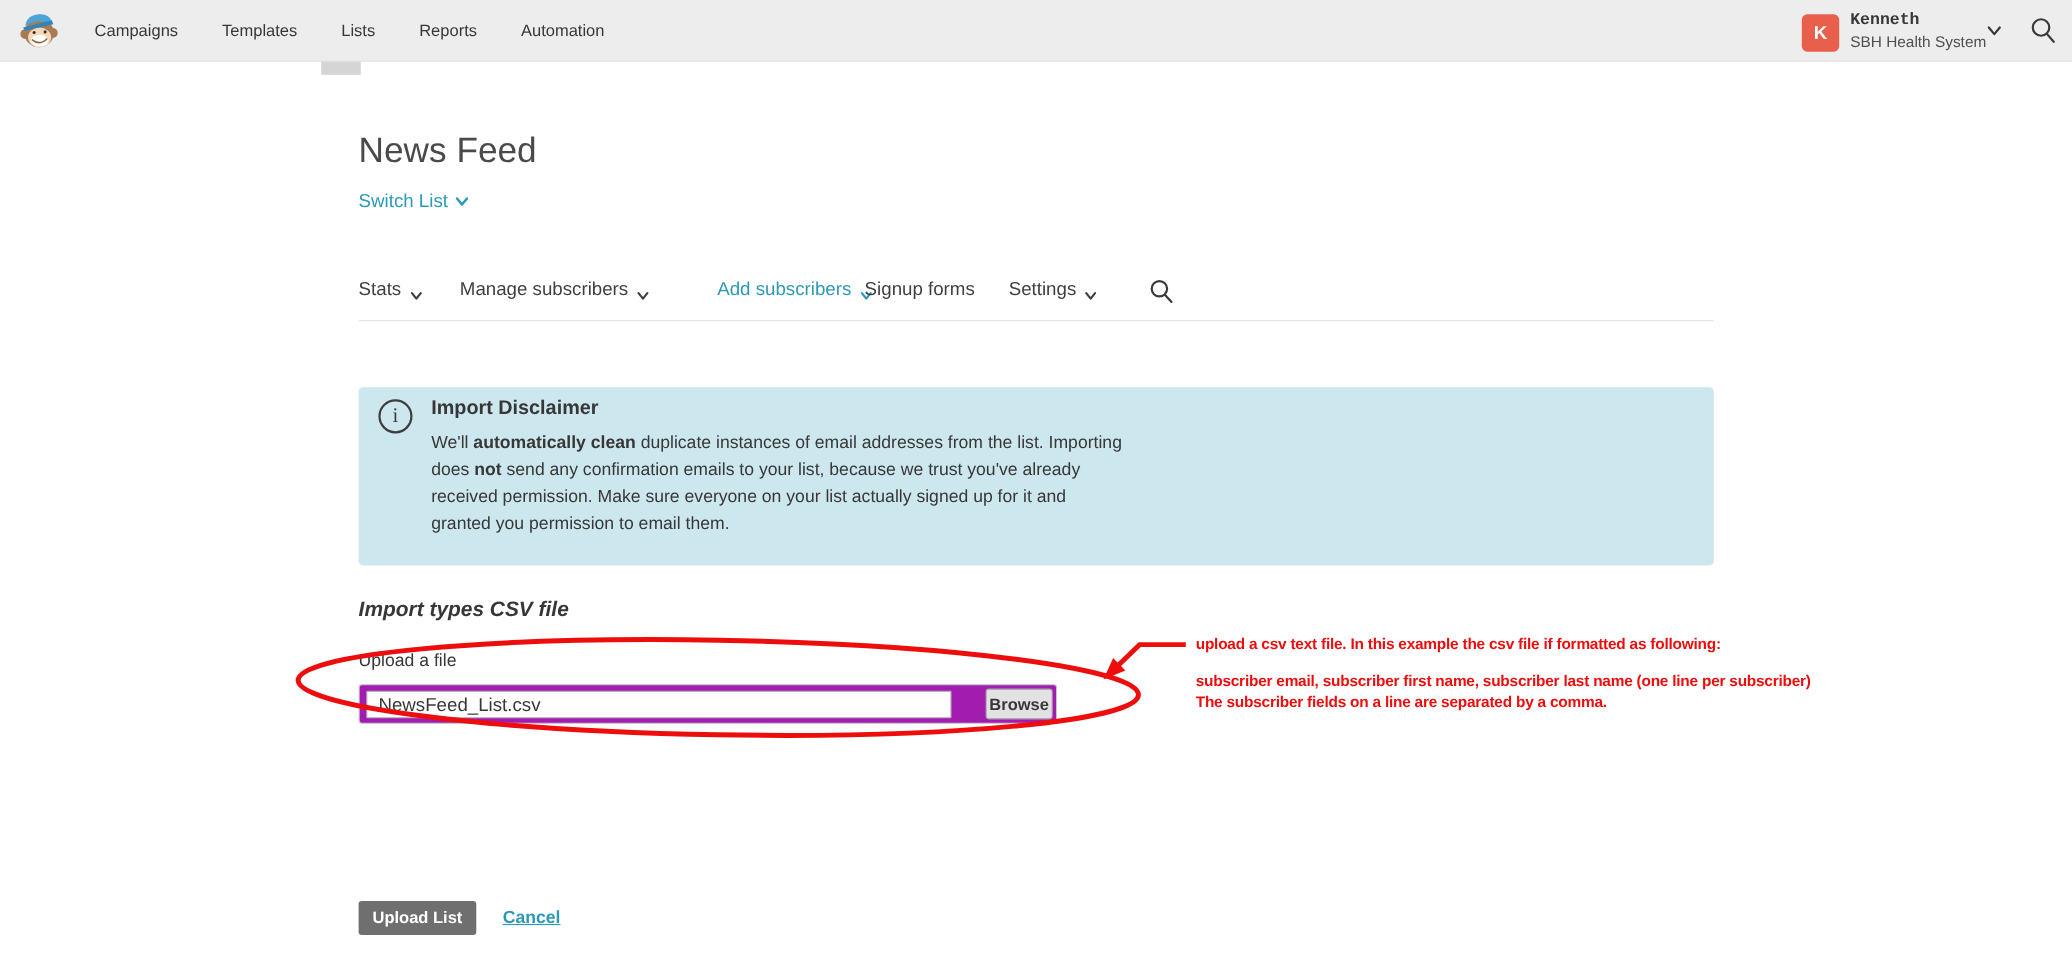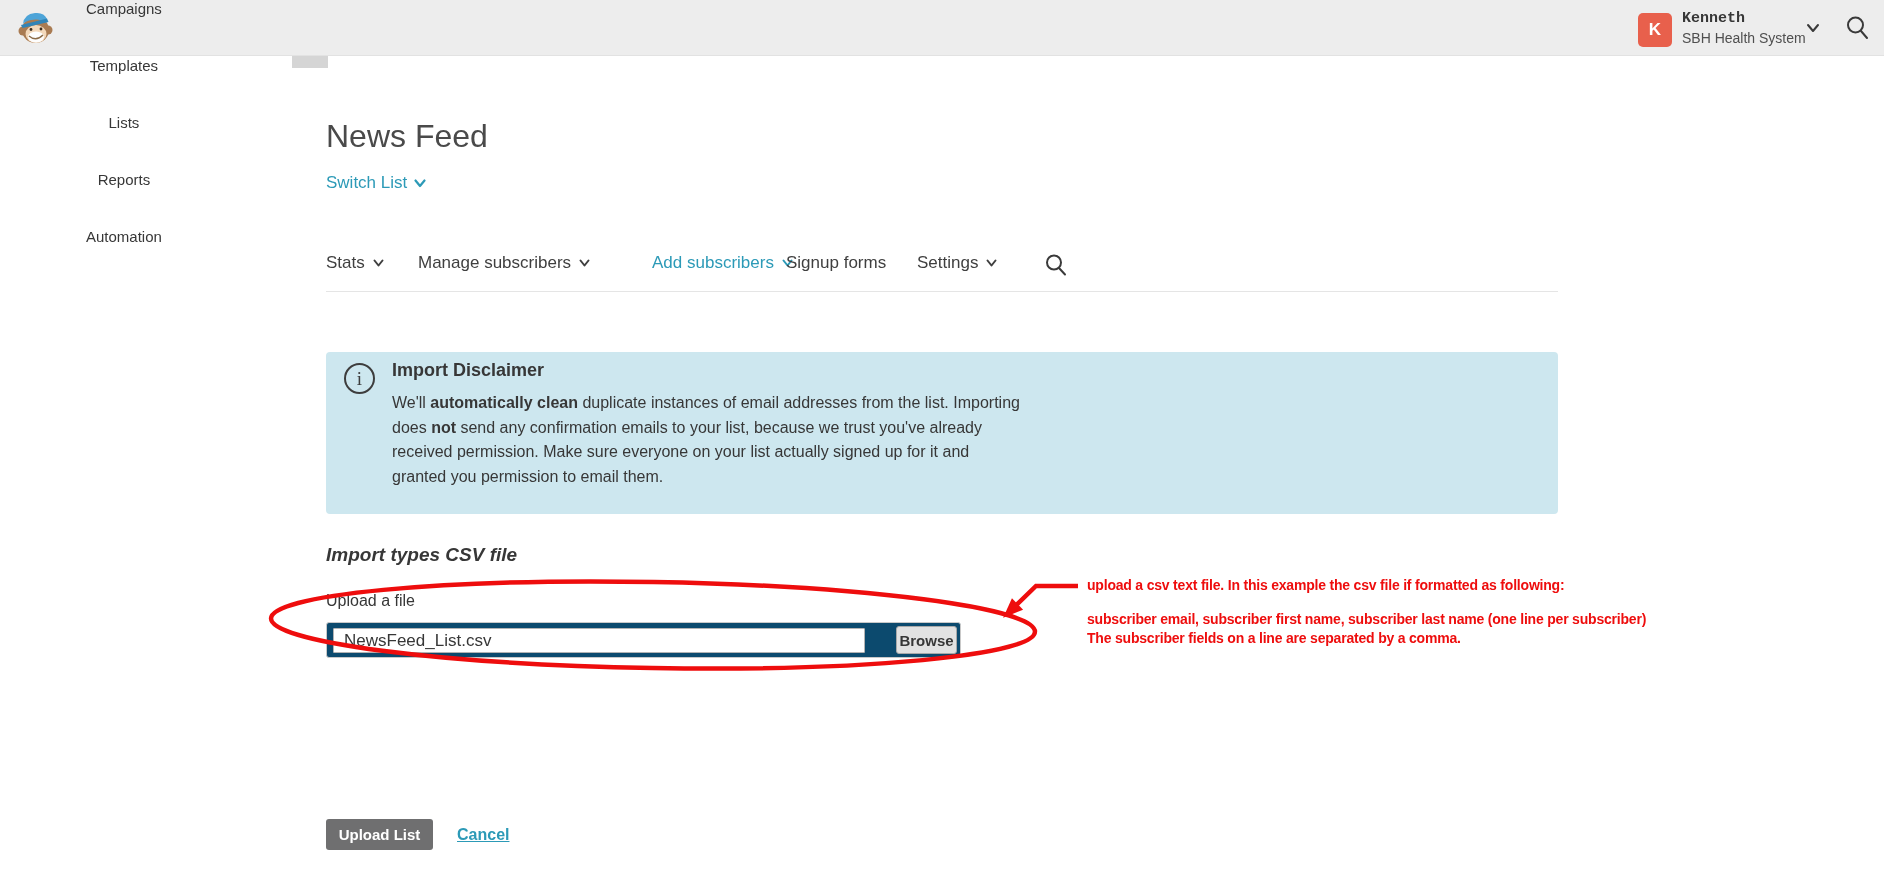--- a/index.html
+++ b/index.html
@@ -7,21 +7,21 @@
   .screen {
     position:relative; width:1884px; height:878px; overflow:hidden;
     background:#fff; font-family:"Liberation Sans", sans-serif; color:#373737;
   }
 
   
   .topbar { position:absolute; left:0; top:0; width:1884px; height:56px;
             background:#ededed; border-bottom:1px solid #e2e2e2; }
   .logo { position:absolute; left:13px; top:6px; width:44px; height:44px; }
   .topnav { position:absolute; left:86px; top:0; height:56px; display:flex;
-            align-items:center; gap:40px;flex-direction:column; }
+            align-items:center; gap:40px; }
   .topnav .nav-item { font-size:15px; color:#373737; cursor:pointer; white-space:nowrap; }
   .active-tab-marker { position:absolute; left:292px; top:56px; width:36px; height:12px;
             background:#d5d5d5; }
   .avatar { position:absolute; left:1638px; top:13px; width:34px; height:34px;
             border-radius:5px; background:var(--avatar,#e8604c); color:#fff;
             font-weight:700; font-size:17px; display:flex; align-items:center;
             justify-content:center; }
   .user-name { position:absolute; left:1682px; top:10px; font-size:15px; font-weight:700; color:#373737;font-family:Liberation Mono, monospace; }
   .user-account { position:absolute; left:1682px; top:30px; font-size:14px; color:#4f4f4f; }
   .user-chevron { position:absolute; left:1806px; top:23px; width:14px; height:10px; cursor:pointer; }
@@ -29,21 +29,21 @@
 
   
   .page-title { position:absolute; left:326px; top:118px; font-size:32px;
                 font-weight:400; color:#4a4a4a; }
   .switch-list { position:absolute; left:326px; top:173px; font-size:17px;
                  color:var(--accent,#2c9ab7); display:flex; align-items:center;
                  gap:7px; cursor:pointer; }
 
   
   .tabs { position:absolute; left:326px; top:253px; width:1232px; height:26px; }
-  .tab { position:absolute; top:0; display:flex; align-items:center; gap:8px;
+  .tab { position:absolute; top:0; display:flex; align-items:flex-end; gap:8px;
          font-size:17px; font-weight:500; color:#3f3f3f; cursor:pointer; white-space:nowrap; }
   .tab.active { color:var(--accent,#2c9ab7);margin-left:32px; }
   .tab-search { position:absolute; left:718px; top:0; width:24px; height:24px; cursor:pointer; }
   .tab-divider { position:absolute; left:326px; top:291px; width:1232px; height:1px;
                  background:#e5e5e5; }
 
   
   .infobox { position:absolute; left:326px; top:352px; width:1232px; height:162px;
              background:var(--infobox,#cde7ef); border-radius:4px; }
   .info-icon { position:absolute; left:18px; top:11px; width:31px; height:31px;
@@ -54,21 +54,21 @@
                    font-weight:700; color:#373737; }
   .infobox-body { position:absolute; left:66px; top:39px; width:632px;
                   font-size:16px; line-height:24.5px; color:#373737; }
   .infobox-body b { font-weight:700; }
 
   
   .import-heading { position:absolute; left:326px; top:544px; font-size:19px;
                     font-weight:700; font-style:italic; color:#373737; }
   .upload-label { position:absolute; left:326px; top:592px; font-size:16px; color:#373737; }
   .file-wrap { position:absolute; left:326px; top:622px; width:635px; height:36px;
-               border:1px solid #c9c9c9; border-radius:3px; background:#0c4a6e; }
+               border:1px solid #c9c9c9; border-radius:3px; background:#a21caf; }
   .file-input { position:absolute; left:6px; top:5px; width:532px; height:25px;
                 border:1px solid #b3b3b3; border-radius:1px; background:#fff;
                 font-size:17px; color:#373737; padding:0 6px 0 10px;
                 font-family:inherit; }
   .browse-btn { position:absolute; right:3px; top:3px; width:61px; height:28px;
                 background:#e2e2e2; border:1px solid #a9a9a9; border-radius:3px;
                 font-size:15px; font-weight:700; color:#373737;
                 font-family:inherit; cursor:pointer; }
   .filetypes { position:absolute; left:326px; top:672px; font-size:17px; color:#8b8b8b; }
   .filetypes a { color:var(--accent,#2c9ab7); text-decoration:none; cursor:pointer; }

